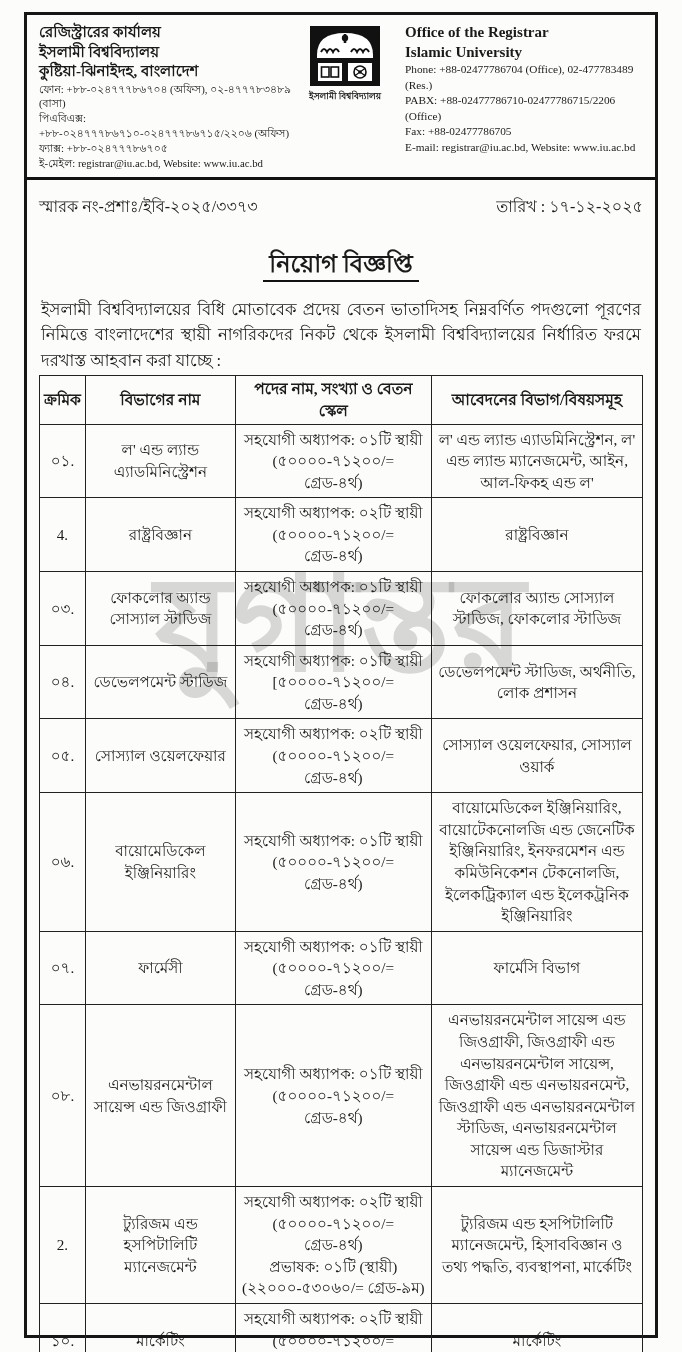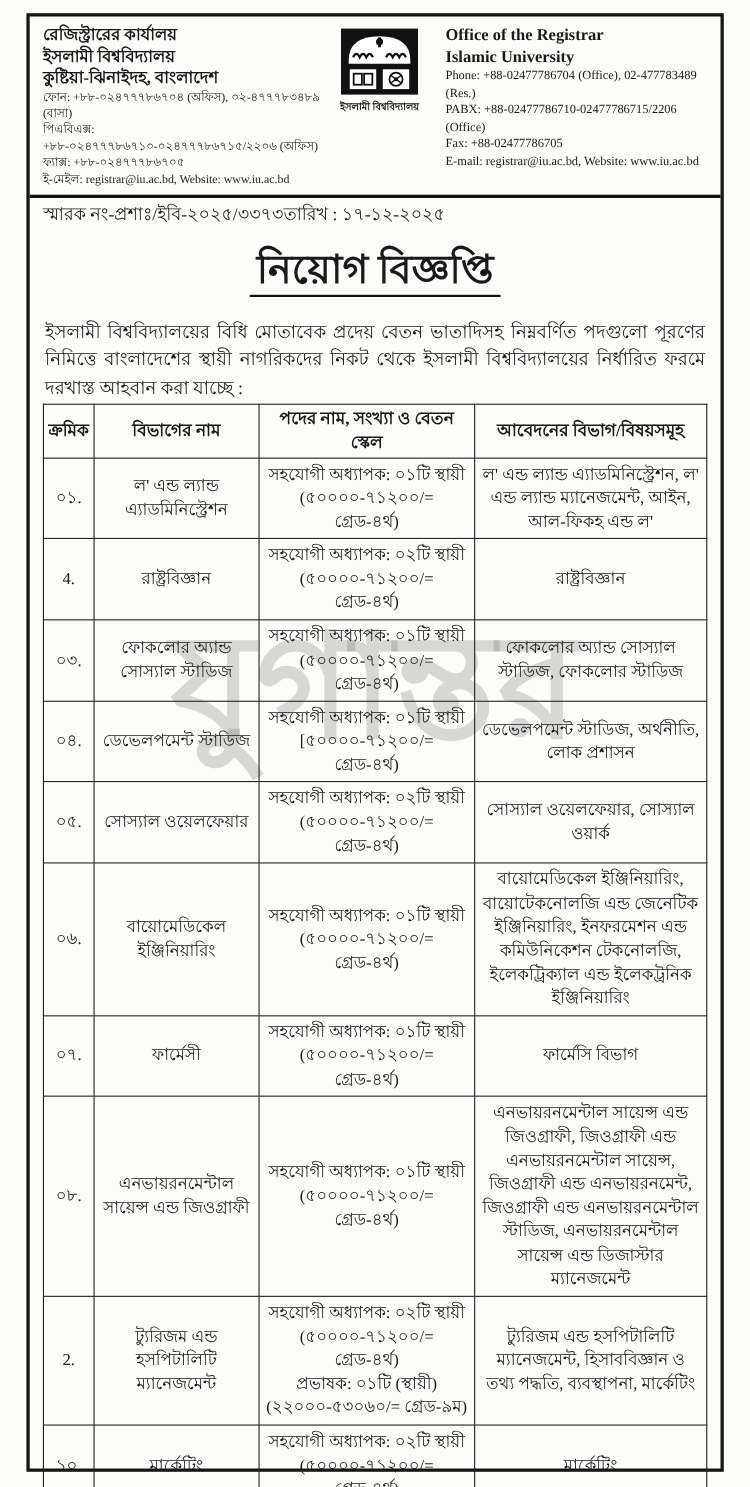--- a/index.html
+++ b/index.html
@@ -24,23 +24,23 @@
   .hdr{display:flex;align-items:flex-start;}
   .hdr-left{width:252px;}
   .hdr-center{width:108px;text-align:center;padding-top:2px;}
   .hdr-right{flex:1;padding-left:6px;}
   .org-line{font-weight:bold;font-size:15px;line-height:1.3;}
   .contact-line{font-size:10.8px;line-height:1.38;}
   .hdr-right .contact-line{font-size:11.3px;}
   .logo-caption{font-size:9px;font-weight:bold;line-height:1.1;display:block;margin-top:1px;}
   .rule{border-top:3px solid #111;margin:6px -12px 0;}
   
-  .memo{display:flex;justify-content:flex-start;font-size:16px;margin-top:2px;}
+  .memo{display:flex;justify-content:space-between;font-size:16px;margin-top:14px;}
   
-  .title{text-align:center;font-size:36px;font-weight:bold;margin:8px 0 4px;}
+  .title{text-align:center;font-size:24px;font-weight:bold;margin:24px 0 4px;}
   .title span{border-bottom:2.5px solid #111;padding:0 6px 3px;}
   .intro{font-size:16.5px;line-height:1.55;text-align:justify;margin:8px 2px 1px;}
   
   table{width:100%;border-collapse:collapse;font-size:15.2px;}
   th,td{border:1.6px solid #222;text-align:center;padding:4px 6px;line-height:1.42;vertical-align:middle;}
   th{font-weight:bold;padding:2px 4px;font-size:15.5px;}
   col.c-sl{width:44px;} col.c-dept{width:150px;} col.c-post{width:196px;}
   .pre{white-space:pre-line;}
 </style>
 </head>

